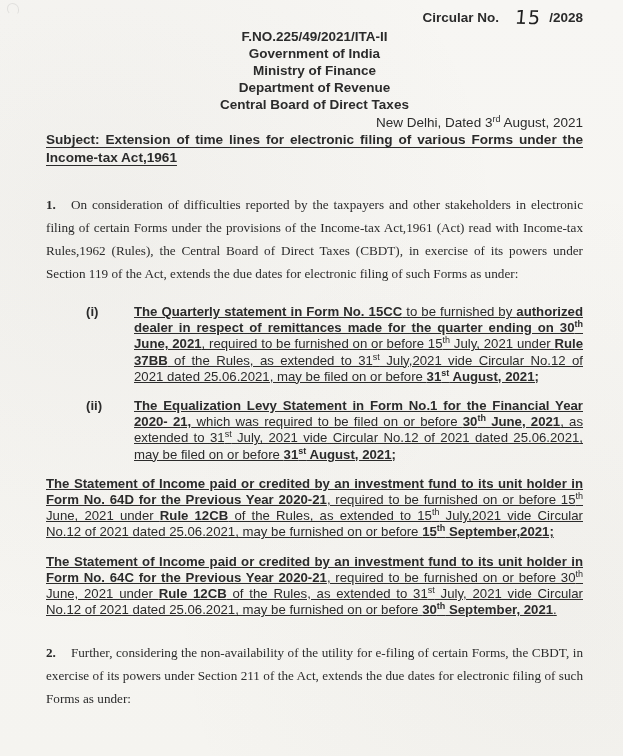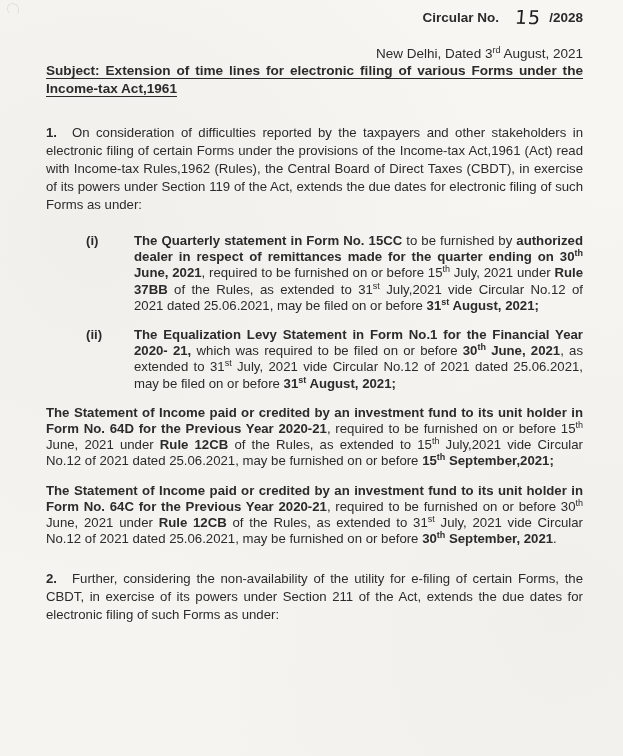--- a/index.html
+++ b/index.html
@@ -39,49 +39,56 @@
     letter-spacing:1px;
     transform:skewX(-4deg) rotate(1deg);
     margin:0 8px 0 16px;
     position:relative; top:2px;
     color:#1e1e1e;
   }
 
   .org-block { text-align:center; font-weight:700; font-size:13.5px; line-height:17px; margin-top:1px; }
   .org-block div { white-space:nowrap; }
 
-  .date-line { text-align:right; font-size:13.5px; line-height:17px; margin-top:18px; }
+  .date-line { text-align:right; font-size:13.5px; line-height:17px; margin-top:1px; }
 
   .subject {
     font-weight:700; font-size:13.6px; line-height:17.5px;
     text-decoration:underline;
     text-underline-offset:3px;
     text-align:justify;
   }
 
-  .para { font-size:13.2px; line-height:18px; text-align:justify; }
+  .para { font-size:13.2px; line-height:23px; text-align:justify;font-family:Liberation Serif, serif; }
   .para-1 { margin-top:27px; }
   .para-2 { margin-top:23px; }
 
   .items { margin-top:19px; }
   .item { display:flex; font-size:13.2px; line-height:16.2px; margin-bottom:13px; }
   .item-marker { flex:0 0 48px; margin-left:40px; font-weight:700; }
-  .item-text { flex:1; text-align:justify; }
+  .item-text { flex:1; text-align:justify;text-decoration:underline; }
 </style>
 </head>
 <body>
 
 <div class="page">
 
   <div class="artifact"></div>
 
   <div class="circular-line">
     <span>Circular No.</span><span class="hand">15</span><span>/2028</span>
   </div>
 
+  <div class="org-block">
+    <div>F.NO.225/49/2021/ITA-II</div>
+    <div>Government of India</div>
+    <div>Ministry of Finance</div>
+    <div>Department of Revenue</div>
+    <div>Central Board of Direct Taxes</div>
+  </div>
 
   <div class="date-line"><span>New Delhi, Dated 3</span><sup>rd</sup><span> August, 2021</span></div>
 
   <div class="subject">Subject: Extension of time lines for electronic filing of various Forms under the Income-tax Act,1961</div>
 
   <div class="para para-1"><span class="b pad">1.</span><span>On consideration of difficulties reported by the taxpayers and other stakeholders in electronic filing of certain Forms under the provisions of the Income-tax Act,1961 (Act) read with Income-tax Rules,1962 (Rules), the Central Board of Direct Taxes (CBDT), in exercise of its powers under Section 119 of the Act, extends the due dates for electronic filing of such Forms as under:</span></div>
 
   <div class="items">
     <div class="item">
       <div class="item-marker">(i)</div>

